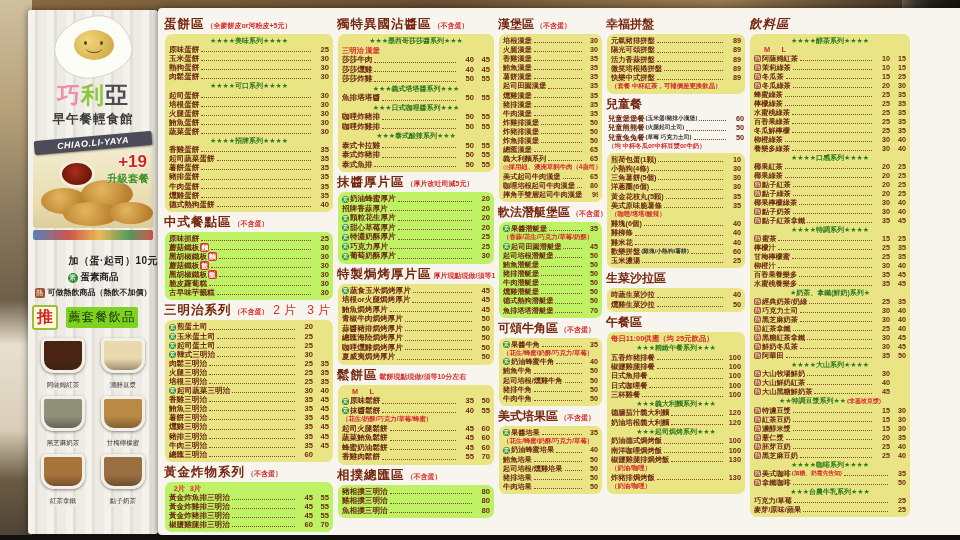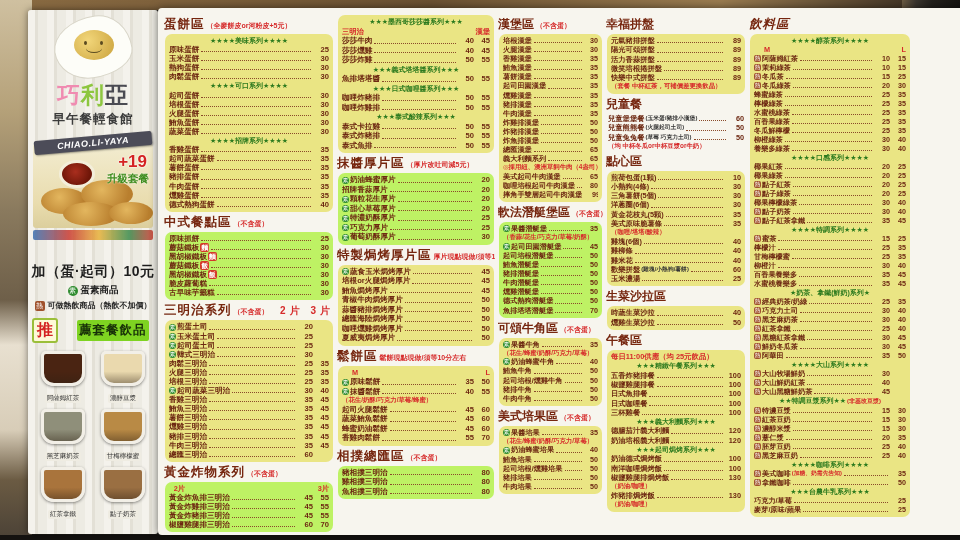--- a/index.html
+++ b/index.html
@@ -35,71 +35,71 @@
          background:linear-gradient(180deg,#f2ecd0 0,#e9dcae 70%,#dccf9d)}
   .hash{position:absolute;border-radius:50%;background:radial-gradient(circle at 40% 35%,#e3b65e,#b97f2e 75%)}
   .sauce{position:absolute;left:26px;top:16px;width:30px;height:22px;border-radius:50%;
          background:radial-gradient(circle at 45% 40%,#a92e1e,#6e1608 70%);border:3px solid #f3eeda}
   .p19{position:absolute;right:6px;top:8px;font-size:17px;font-weight:bold;color:#d42222;
        text-shadow:0 0 2px #fff,0 0 2px #fff}
   .p19-label{position:absolute;right:4px;top:28px;font-size:10.5px;font-weight:bold;color:#3f8d1f;
              text-shadow:0 0 2px #fff}
   .promo-bar{height:10px;margin:2px 5px 0;border-radius:2px;opacity:.85;
              background:linear-gradient(90deg,#3a6fb0,#c93a30 30%,#e8b23a 55%,#3a8a4a 80%,#c93a30)}
-  .addon{font-size:14px;font-weight:bold;color:#1e1e1e;text-align:center;margin-top:23px;letter-spacing:.5px}
+  .addon{font-size:10px;font-weight:bold;color:#1e1e1e;text-align:right;margin-top:14px;letter-spacing:.5px}
   .legend{display:flex;align-items:center;justify-content:center;gap:3px;margin-top:3px;
           font-size:9.5px;font-weight:bold;color:#222}
   .legend.small{font-size:8px}
   .lg-ic{display:inline-block;width:10px;height:10px;border-radius:50%;background:#2e8b2e;color:#fff;
          font-size:7px;line-height:10px;text-align:center;font-weight:normal}
   .lg-ic.hot{border-radius:2px;background:#a0522d}
   .rec{display:flex;align-items:center;margin:7px 4px 2px}
   .rec-prefix{color:#d42222;font-weight:bold;font-size:16px;border:2px solid #9bbf3a;background:#fdf9d8;
               padding:0 3px;border-radius:3px}
-  .rec-label{background:#7ed321;color:#173008;font-weight:bold;font-size:12.5px;padding:2px 2px;
-             margin-left:19px;border-radius:2px;letter-spacing:1px}
+  .rec-label{background:#7ed321;color:#173008;font-weight:normal;font-size:12.5px;padding:2px 2px;
+             margin-left:8px;border-radius:2px;letter-spacing:1px}
   .cups{display:grid;grid-template-columns:1fr 1fr;gap:5px 2px;padding:6px 6px 0}
   .cup{text-align:center}
   .cup-bowl{width:38px;height:29px;margin:0 auto;border-radius:5px 5px 13px 13px;
             border:3px solid #f2efe7;box-shadow:0 1px 3px rgba(0,0,0,.45)}
   .cup-label{display:inline-block;font-size:6.5px;color:#333;background:#efece2;border-radius:2px;
              margin-top:2px;padding:0 2px;white-space:nowrap}
 
   
   .board{position:absolute;left:158px;top:8px;width:852px;height:527px;box-sizing:border-box;
          background:#f7f5ee;border-radius:4px;box-shadow:0 0 9px rgba(0,0,0,.55);
          padding:7px 3px 3px 6px;overflow:hidden}
   #menu-cols{display:flex;gap:3px}
   .col{flex:0 0 auto;overflow:hidden}
   .c0{width:170px}.c1{width:158px}.c2{width:105px}.c3{width:140px}.c4{width:162px}
   .sec{margin-bottom:2px}
   .sec-head{display:flex;align-items:baseline;white-space:nowrap;margin:1px 0}
   .sec-title{font-weight:bold;color:#76260f;font-size:12.5px;letter-spacing:1px}
   .c2 .sec-title,.c3 .sec-title{font-size:12px;letter-spacing:0}
   .c4 .sec-title{font-style:italic}
   .sec-note{color:#d62b2b;font-size:7px;font-weight:bold;margin-left:2px}
-  .sec-cols{margin-left:auto;color:#d62b2b;font-size:10px;font-weight:bold;letter-spacing:4px}
+  .sec-cols{margin-left:auto;color:#d62b2b;font-size:12px;font-weight:normal;letter-spacing:4px}
   .box{border-radius:7px;padding:2px 4px 3px;margin:0 1px}
   .box.y{background:#eae584}
   .box.o{background:#bef264}
   .box.n{background:transparent;padding:0 1px}
   .row{display:flex;align-items:flex-end;white-space:nowrap;overflow:hidden;
        line-height:9.1px;font-size:7.6px;color:#6d2812;font-weight:bold}
   .c1 .row{line-height:9.5px}
   .c2 .row{font-size:7.2px}
   .c3 .row{line-height:9.3px;font-size:7.3px}
   .c4 .row{line-height:9.0px;font-size:7.2px}
   .row .nm{flex:0 0 auto}
   .row .sub{font-size:5.8px;color:#333;margin-left:1px}
   .row .sub.red{color:#d62b2b}
   .row .ld{flex:1 1 auto;border-bottom:1px dotted #8a4a2a;margin:0 2px 2px}
   .row .pr{flex:0 0 16px;text-align:right}
   .c2 .row .pr{flex-basis:14px}
   .row.series{display:block;text-align:center;color:#2c7a1e;font-size:7px;overflow:hidden}
-  .row.cols{justify-content:space-between;color:#d62b2b;font-size:7.3px}
+  .row.cols{justify-content:flex-start;color:#d62b2b;font-size:7.3px}
   .row.note{display:block;color:#d62b2b;font-size:6.4px;line-height:8.6px}
   .row.head{display:block;color:#d62b2b;font-size:7.4px}
   .tag{flex:0 0 auto;width:7px;height:7px;border-radius:50%;background:#2e8b2e;color:#fff;
        font-size:5.5px;line-height:7px;text-align:center;margin:0 1px 1px 0;font-weight:normal}
   .tag.h{border-radius:2px;background:#a0522d}
   .hl{background:#d43a2a;color:#fff;border-radius:2px;padding:0 1px;margin-left:1px;font-size:6.8px}
   .snote{color:#d62b2b;font-size:6px;margin-left:1px}
 </style>
 </head>
 <body>
@@ -431,20 +431,24 @@
               <span class="nm">椒鹽雞腿排三明治</span>
               <span class="ld"></span>
               <span class="pr">60</span>
               <span class="pr">70</span>
             </div>
           </div>
         </div>
       </div>
       <div class="col c1">
         <div class="sec">
+          <div class="sec-head">
+            <span class="sec-title">獨特異國沾醬區</span>
+            <span class="sec-note">（不含蛋）</span>
+          </div>
           <div class="box y">
             <div class="row series">★★★墨西哥莎莎醬系列★★★</div>
             <div class="row cols">
               <span class="pr">三明治</span>
               <span class="pr">漢堡</span>
             </div>
             <div class="row item">
               <span class="nm">莎莎牛肉</span>
               <span class="ld"></span>
               <span class="pr">40</span>
@@ -964,23 +968,20 @@
             <div class="row item">
               <span class="nm">兒童兔兔餐</span>
               <span class="sub">(草莓 巧克力土司)</span>
               <span class="ld"></span>
               <span class="pr">50</span>
             </div>
             <div class="row note">（均 中杯冬瓜or中杯豆漿or牛奶）</div>
           </div>
         </div>
         <div class="sec">
-          <div class="sec-head">
-            <span class="sec-title">點心區</span>
-          </div>
           <div class="box y">
             <div class="row item">
               <span class="nm">煎荷包蛋(1顆)</span>
               <span class="ld"></span>
               <span class="pr">10</span>
             </div>
             <div class="row item">
               <span class="nm">小熱狗(4條)</span>
               <span class="ld"></span>
               <span class="pr">30</span>

